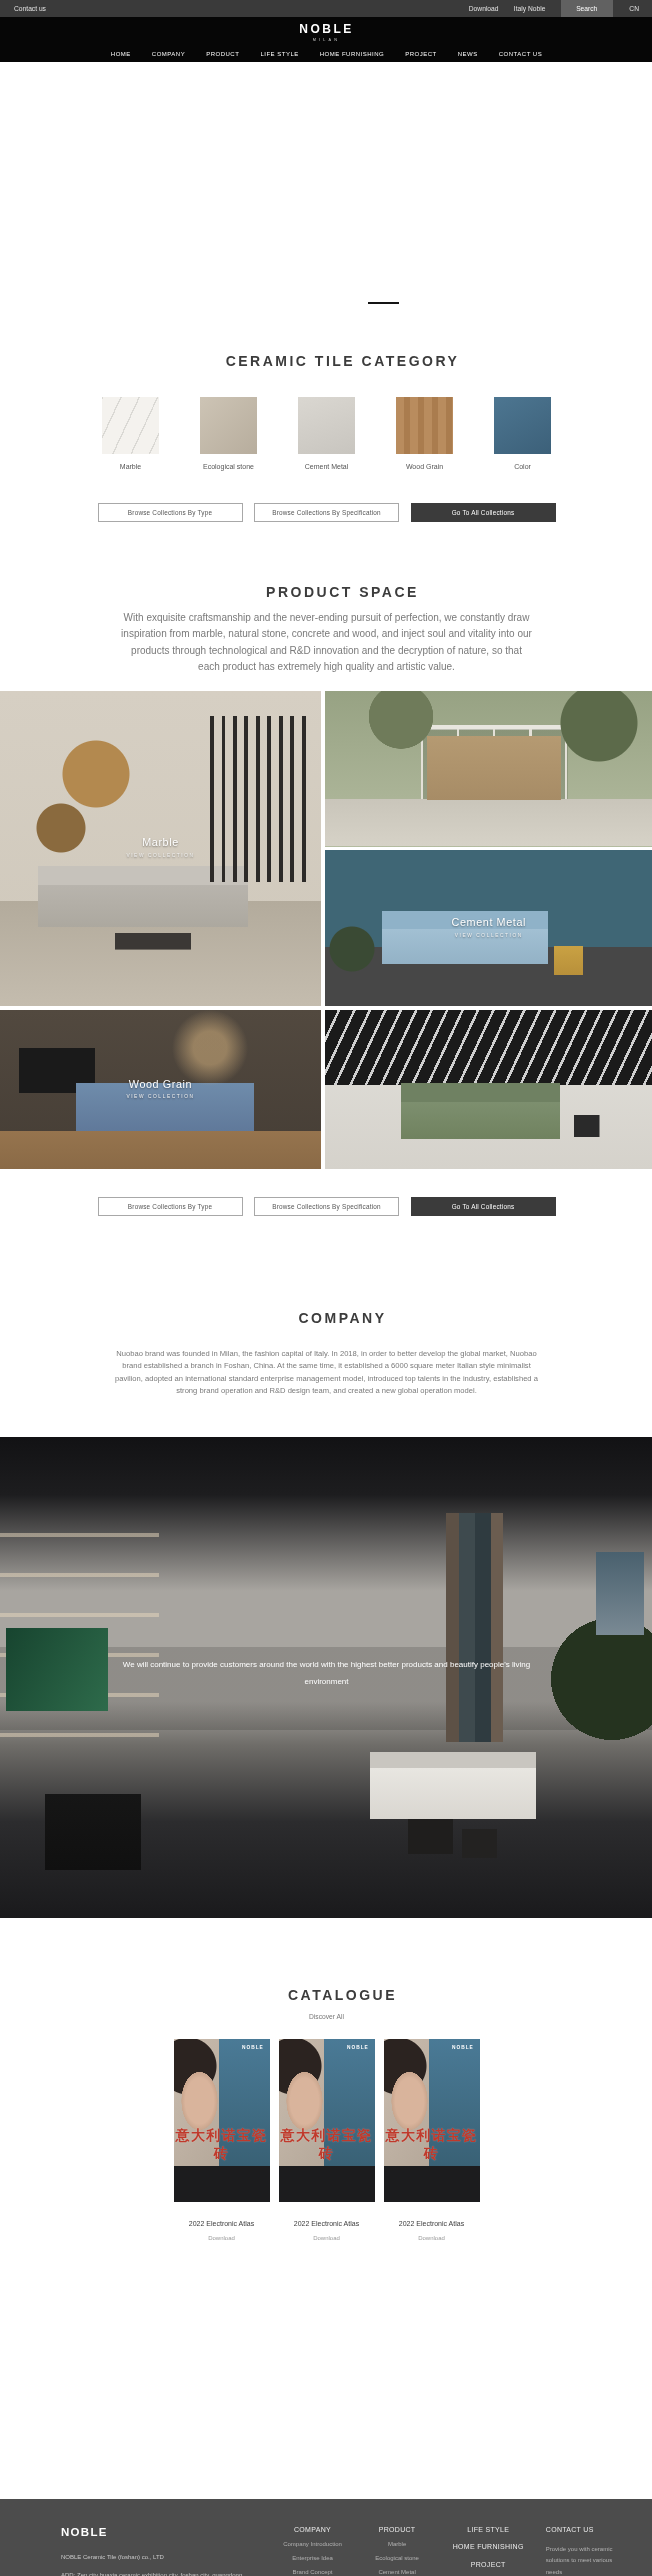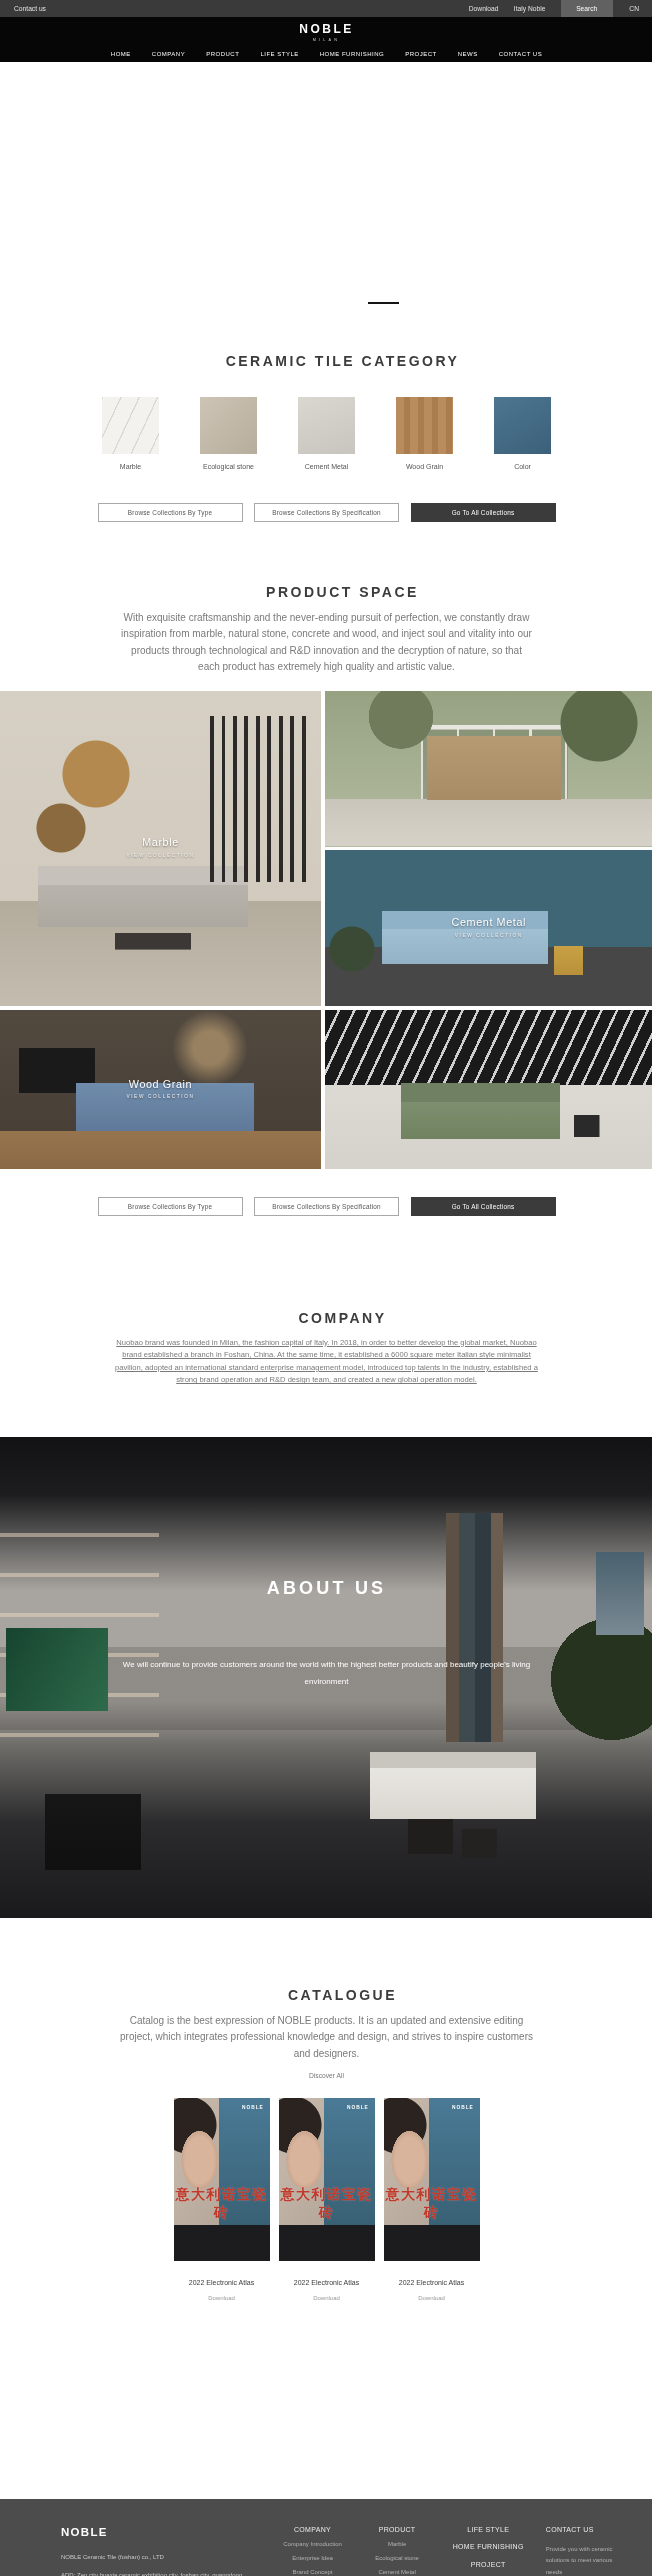--- a/index.html
+++ b/index.html
@@ -146,21 +146,21 @@
     background-size:25.5px 22px, 159px 19px, 159px 40px, 328px 75px, 328px 159px;
   }
   .g-label { position:absolute; left:0; right:0; top:50%; transform:translateY(-55%); text-align:center; color:#fff; z-index:2; text-shadow:0 0.6px 1.9px rgba(0,0,0,.45); }
   .g-label .g-name { font-size:10.8px; letter-spacing:0.6px; }
   .g-label .g-view { font-size:4.8px; letter-spacing:1.6px; margin-top:4.5px; color:#f2f2f2; }
 
   .btn-row2 { height:73px; padding-top:27px; }
 
   
   .company { height:194px; padding-top:67px; }
-  .company .sec-desc { max-width:424px; font-size:7.6px; margin-top:11px;text-decoration:underline; }
+  .company .sec-desc { max-width:424px; font-size:7.6px; margin-top:22px; }
 
   
   .about { height:481px; position:relative; overflow:hidden;
     background-image:
       linear-gradient(#e8e6e1,#d9d6d0),
       linear-gradient(#c9c6c0,#c9c6c0),
       linear-gradient(#1f1e1d,#1f1e1d),
       linear-gradient(#232221,#232221),
       linear-gradient(#161616,#101010),
       linear-gradient(120deg,#17442f,#2e6b4b),
@@ -326,27 +326,25 @@
     <button class="btn dark interact">Go To All Collections</button>
   </div>
 </div>
 
 <div class="company">
   <div class="sec-title">COMPANY</div>
   <p class="sec-desc">Nuobao brand was founded in Milan, the fashion capital of Italy. In 2018, in order to better develop the global market, Nuobao brand established a branch in Foshan, China. At the same time, it established a 6000 square meter Italian style minimalist pavilion, adopted an international standard enterprise management model, introduced top talents in the industry, established a strong brand operation and R&amp;D design team, and created a new global operation model.</p>
 </div>
 
 <div class="about">
-  <div class="about-title">ABOUT US</div>
   <div class="about-desc">We will continue to provide customers around the world with the highest better products and beautify people's living environment</div>
 </div>
 
 <div class="catalogue">
   <div class="sec-title">CATALOGUE</div>
-  <p class="sec-desc">Catalog is the best expression of NOBLE products. It is an updated and extensive editing project, which integrates professional knowledge and design, and strives to inspire customers and designers.</p>
   <div class="discover interact">Discover All</div>
   <div class="covers">
     <div class="cover interact">
       <div class="cover-brand">NOBLE</div>
       <div class="cover-title">意大利诺宝瓷砖</div>
     </div>
     <div class="cover interact">
       <div class="cover-brand">NOBLE</div>
       <div class="cover-title">意大利诺宝瓷砖</div>
     </div>

